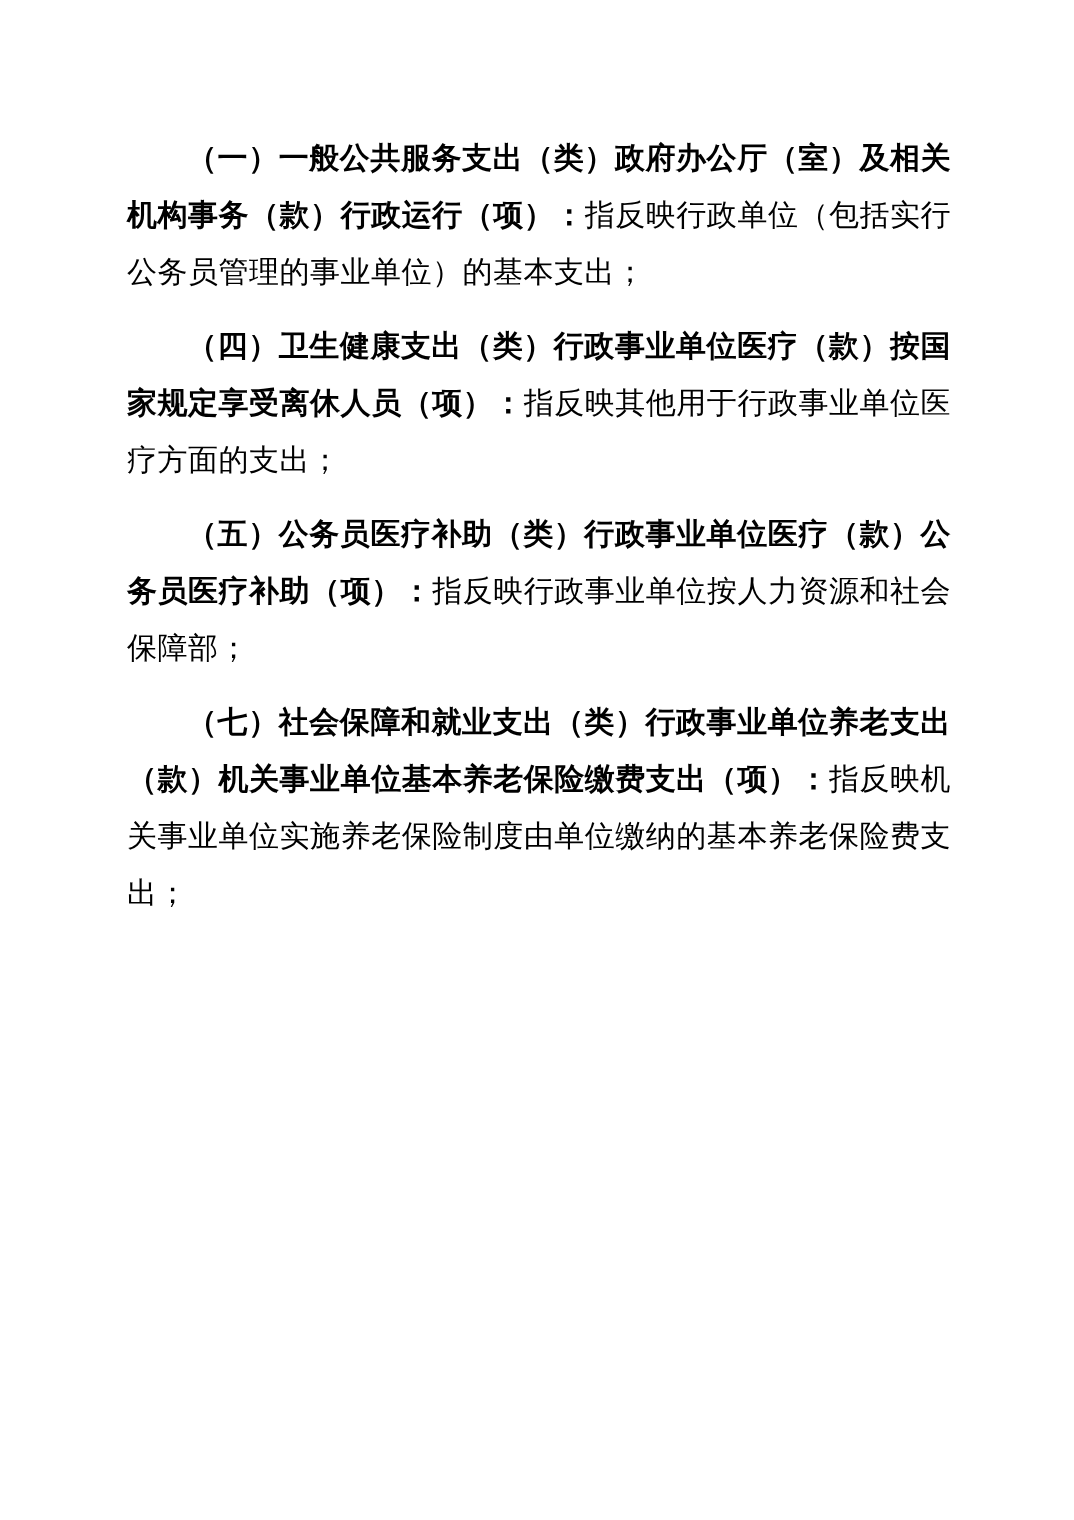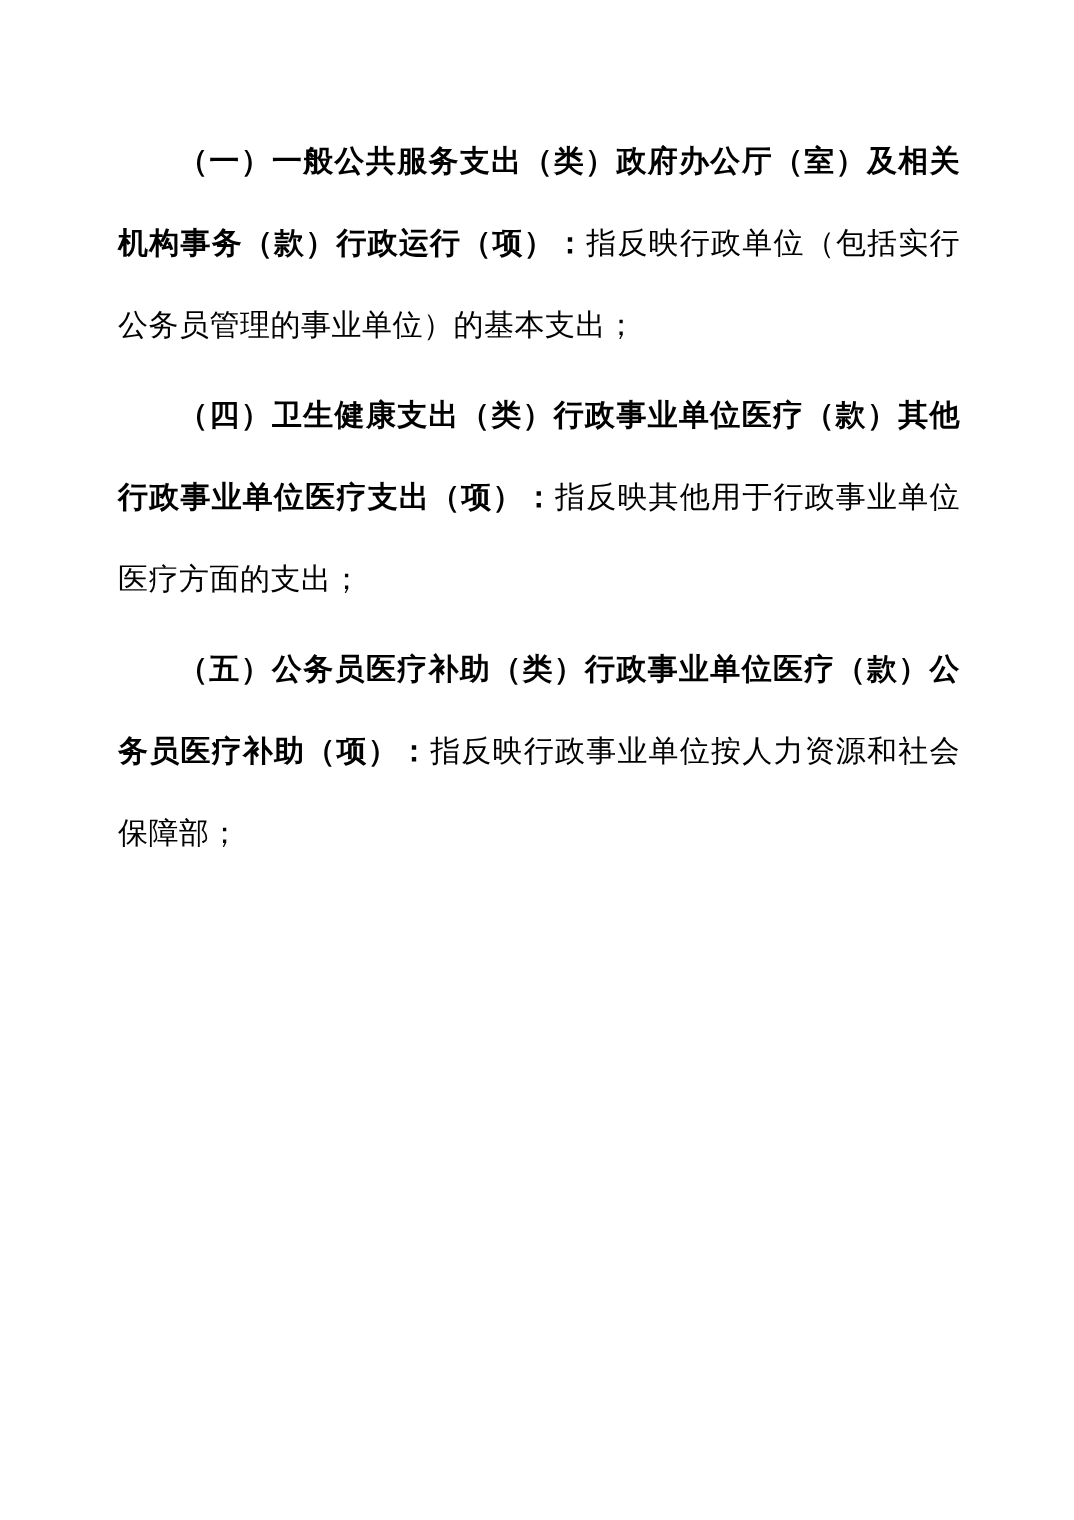--- a/index.html
+++ b/index.html
@@ -12,39 +12,40 @@
     width: 1074px;
     height: 1520px;
     background: #ffffff;
     box-sizing: border-box;
     padding: 112px 106px 0 110px;
     font-family: "Liberation Serif", "DejaVu Serif", serif;
     color: #000000;
     overflow: hidden;
   }
   .para {
-    margin: 8px;
+    margin: 17px;
     font-size: 30px;
-    line-height: 82px;
+    line-height: 57px;
     text-align: justify;
     text-justify: inter-ideograph;
     text-indent: 2em;
     letter-spacing: 0.5px;
     word-break: break-all;
   }
   .para .head {
     font-weight: bold;
   }
 </style>
 </head>
 <body>
 
 <div class="page">
   <p class="para"><span class="head">（一）一般公共服务支出（类）政府办公厅（室）及相关机构事务（款）行政运行（项）：</span><span>指反映行政单位（包括实行公务员管理的事业单位）的基本支出；</span></p>
 
 
 
-  <p class="para"><span class="head">（四）卫生健康支出（类）行政事业单位医疗（款）其他行政事业单位医疗支出（项）：</span><span>指反映其他用于行政事业单位医疗方面的支出；</span></p>
+  <p class="para"><span class="head">（四）卫生健康支出（类）行政事业单位医疗（款）按国家规定享受离休人员（项）：</span><span>指反映其他用于行政事业单位医疗方面的支出；</span></p>
 
   <p class="para"><span class="head">（五）公务员医疗补助（类）行政事业单位医疗（款）公务员医疗补助（项）：</span><span>指反映行政事业单位按人力资源和社会保障部；</span></p>
 
 
+  <p class="para"><span class="head">（七）社会保障和就业支出（类）行政事业单位养老支出（款）机关事业单位基本养老保险缴费支出（项）：</span><span>指反映机关事业单位实施养老保险制度由单位缴纳的基本养老保险费支出；</span></p>
 </div>
 
 </body></html>

